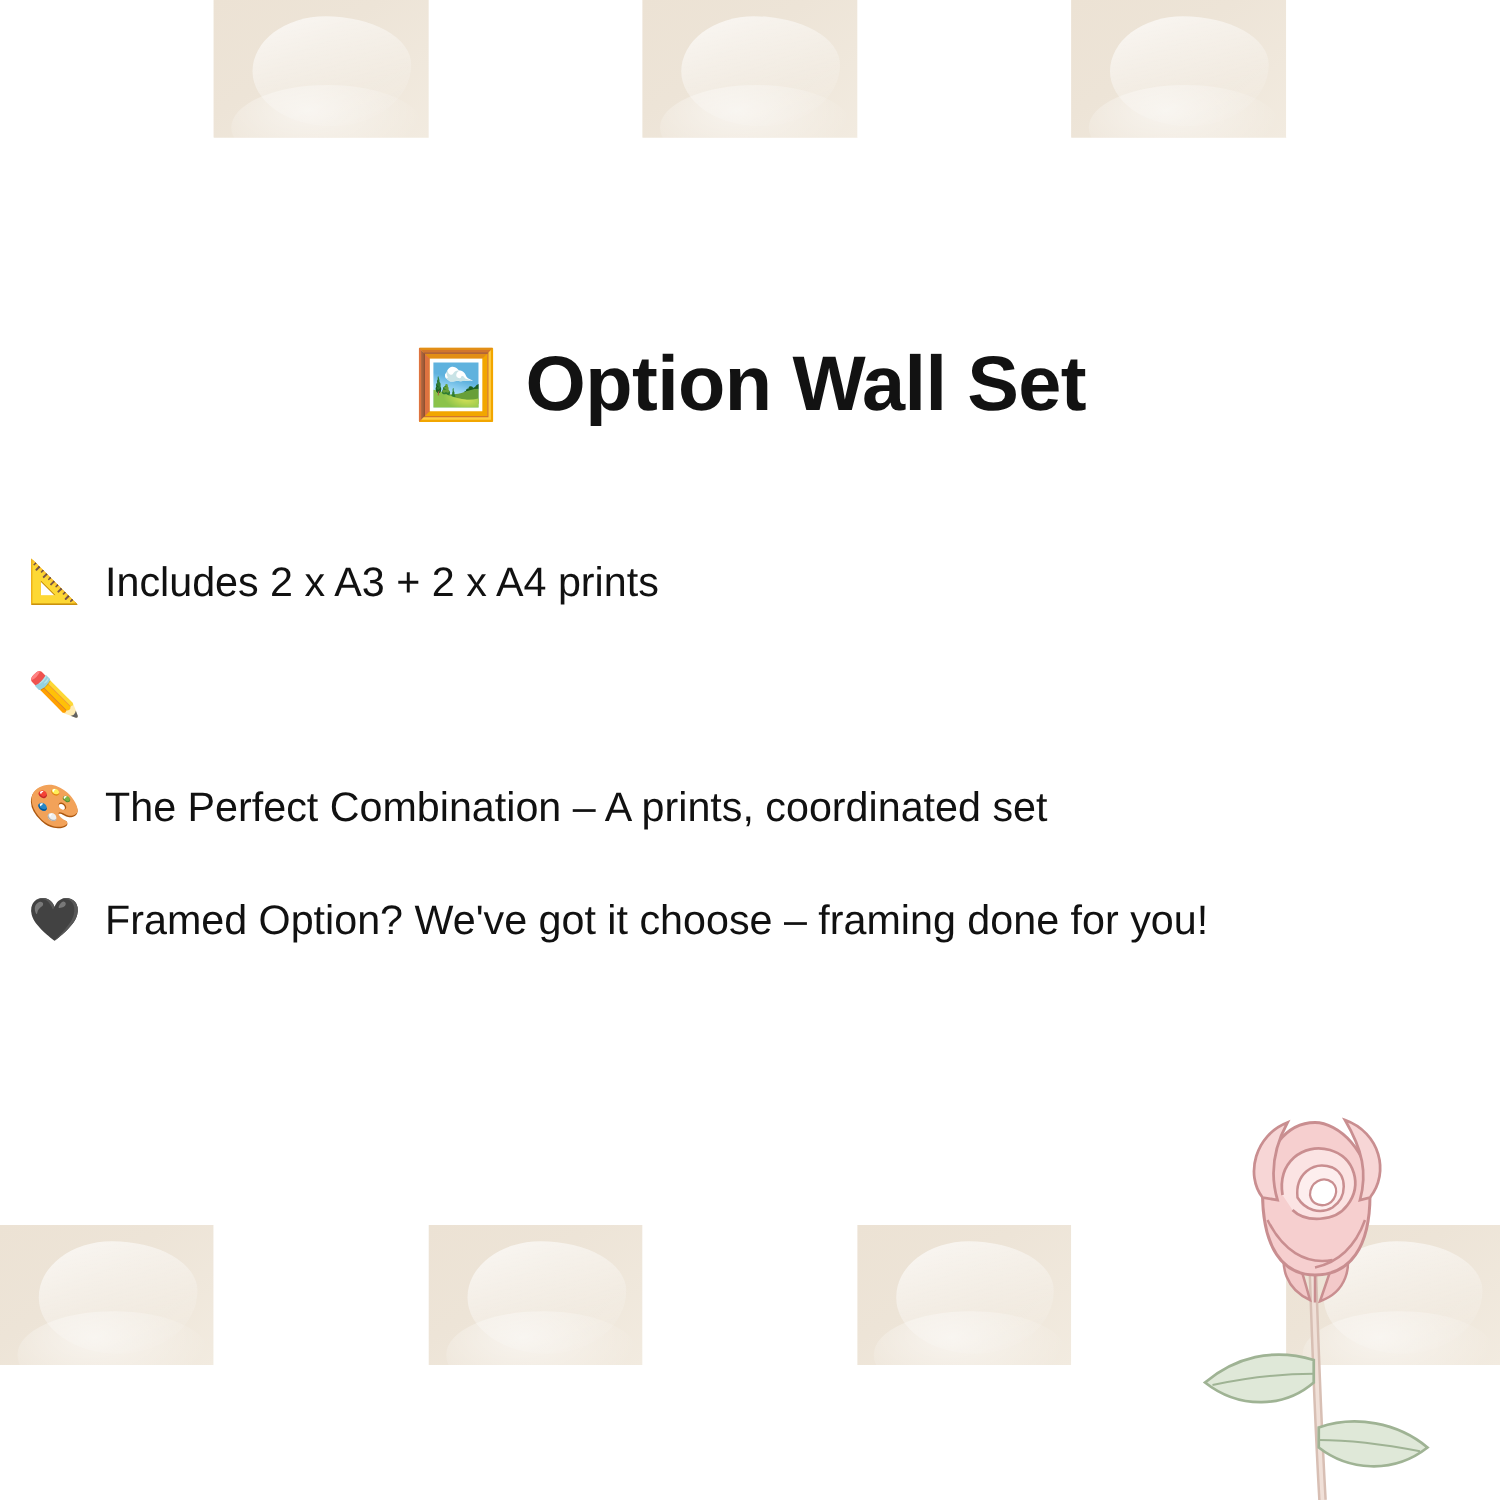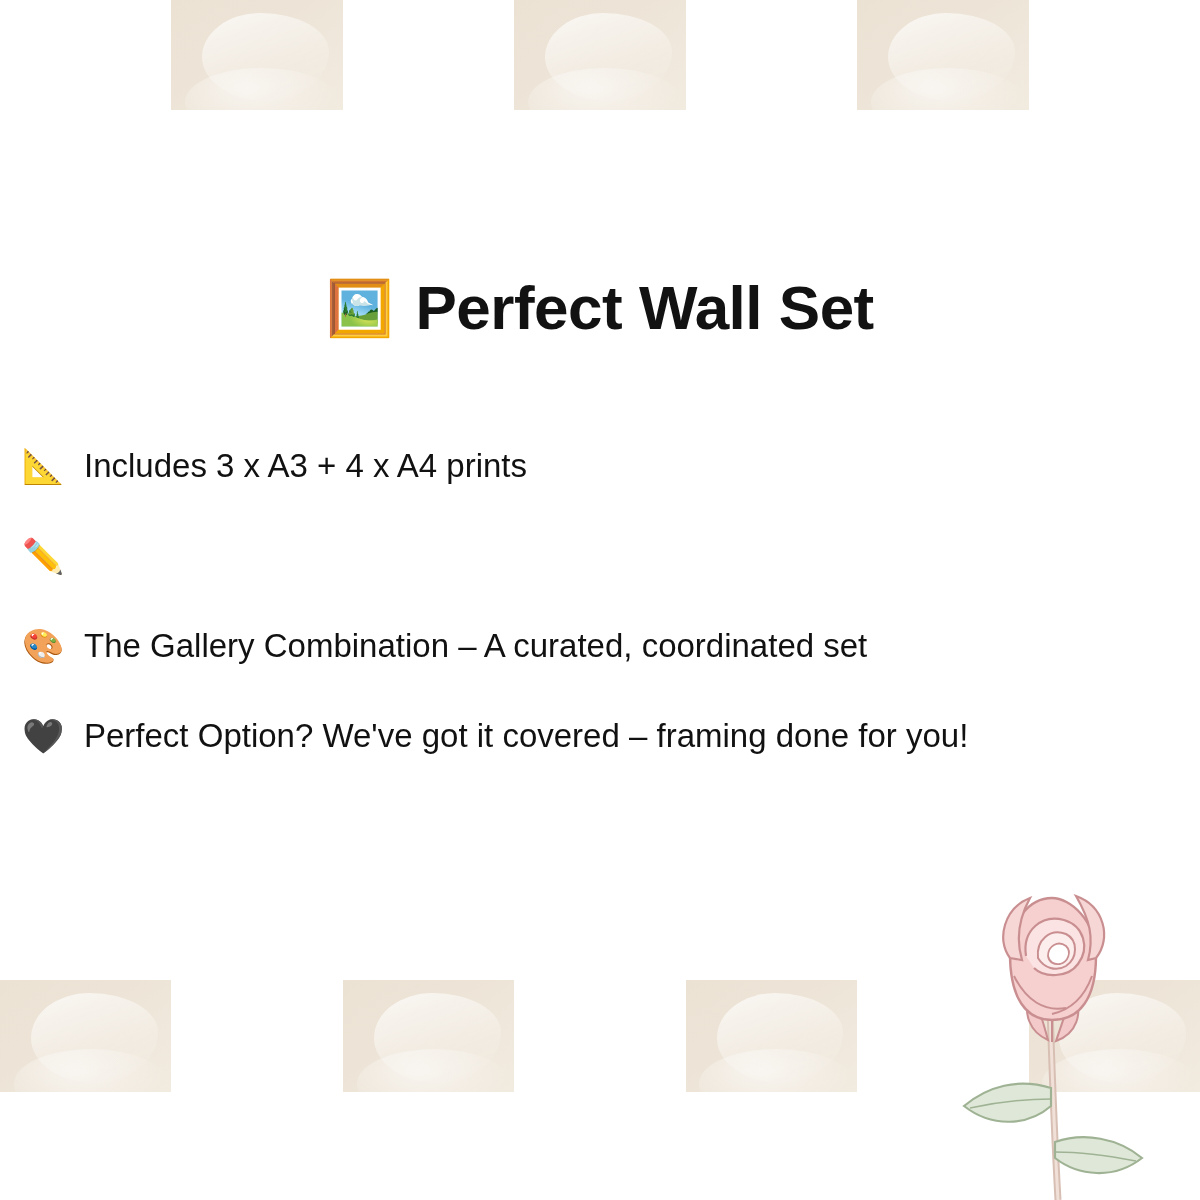--- a/index.html
+++ b/index.html
@@ -188,42 +188,42 @@
       <div class="cell empty"></div>
       <div class="cell filled"></div>
       <div class="cell empty"></div>
     </div>
   </div>
 
   <div class="content">
 
     <div class="title-row">
       <span class="title-emoji">🖼️</span>
-      <span class="title-text">Perfect Wall Set</span>
+      <span class="title-text">Option Wall Set</span>
     </div>
 
     <div class="bullets">
 
       <div class="bullet">
         <span class="bullet-icon">📐</span>
-        <span class="bullet-text">Includes 3 x A3 + 4 x A4 prints</span>
+        <span class="bullet-text">Includes 2 x A3 + 2 x A4 prints</span>
       </div>
 
       <div class="bullet">
         <span class="bullet-icon">✏️</span>
       </div>
 
       <div class="bullet">
         <span class="bullet-icon">🎨</span>
-        <span class="bullet-text">The Gallery Combination – A curated, coordinated set</span>
+        <span class="bullet-text">The Perfect Combination – A prints, coordinated set</span>
       </div>
 
       <div class="bullet">
         <span class="bullet-icon">🖤</span>
-        <span class="bullet-text">Perfect Option? We've got it covered – framing done for you!</span>
+        <span class="bullet-text">Framed Option? We've got it choose – framing done for you!</span>
       </div>
 
     </div>
 
     <svg class="rose" viewBox="0 0 270 320">
 
       <path d="M132 128 C134 190, 136 250, 140 320" stroke="#d8bfb4" stroke-width="7" fill="none"></path>
       <path d="M132 128 C134 190, 136 250, 140 320" stroke="#f0e0d8" stroke-width="3" fill="none"></path>
 
       <path d="M133 208 C100 198, 70 206, 46 226 C74 248, 110 246, 133 226 Z" fill="#dfe8d8" stroke="#9fb394" stroke-width="2.2"></path>

